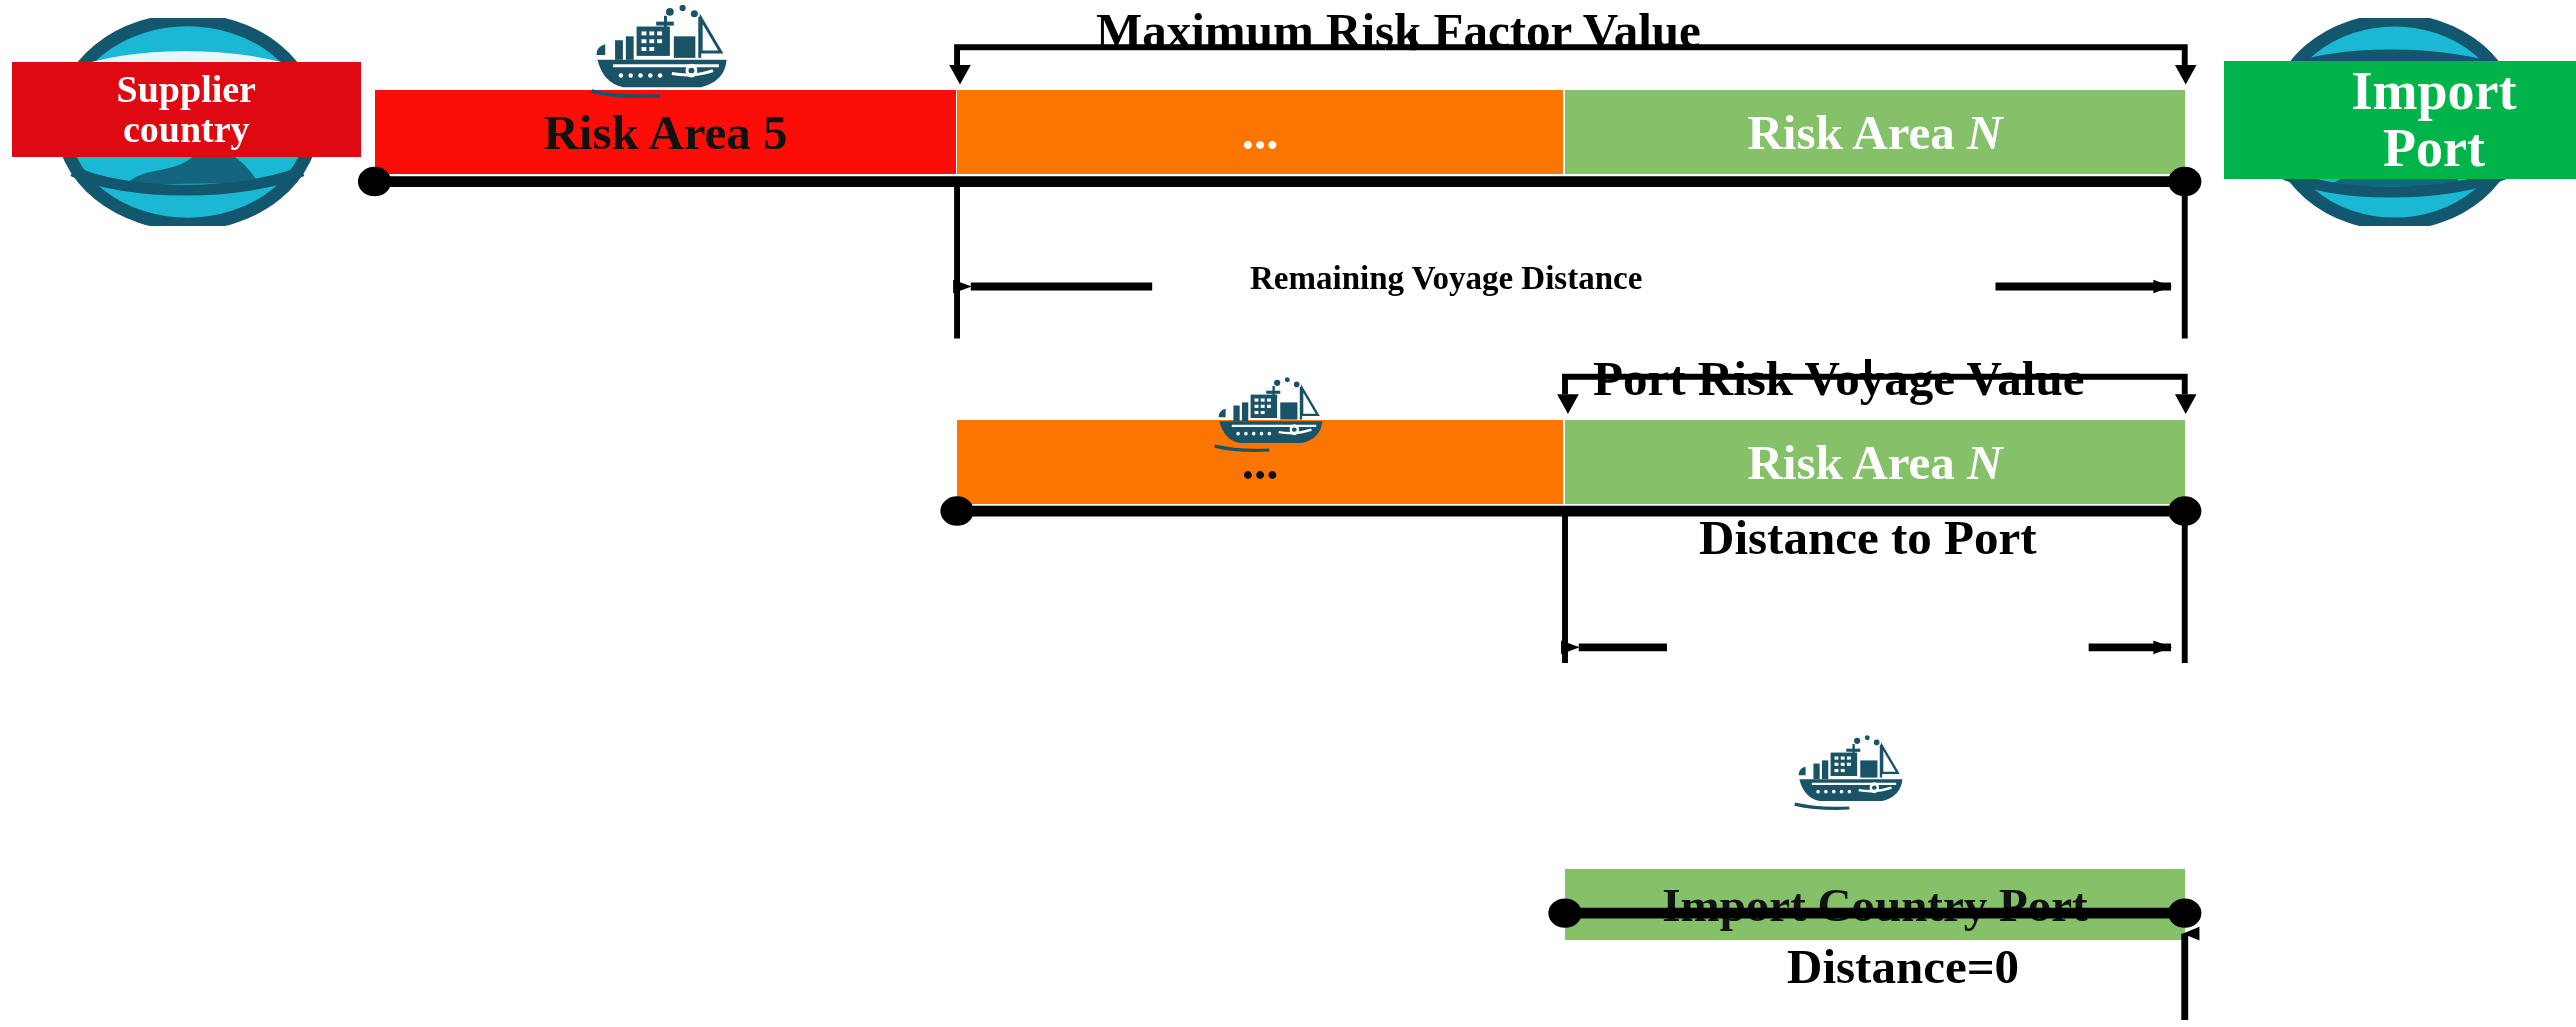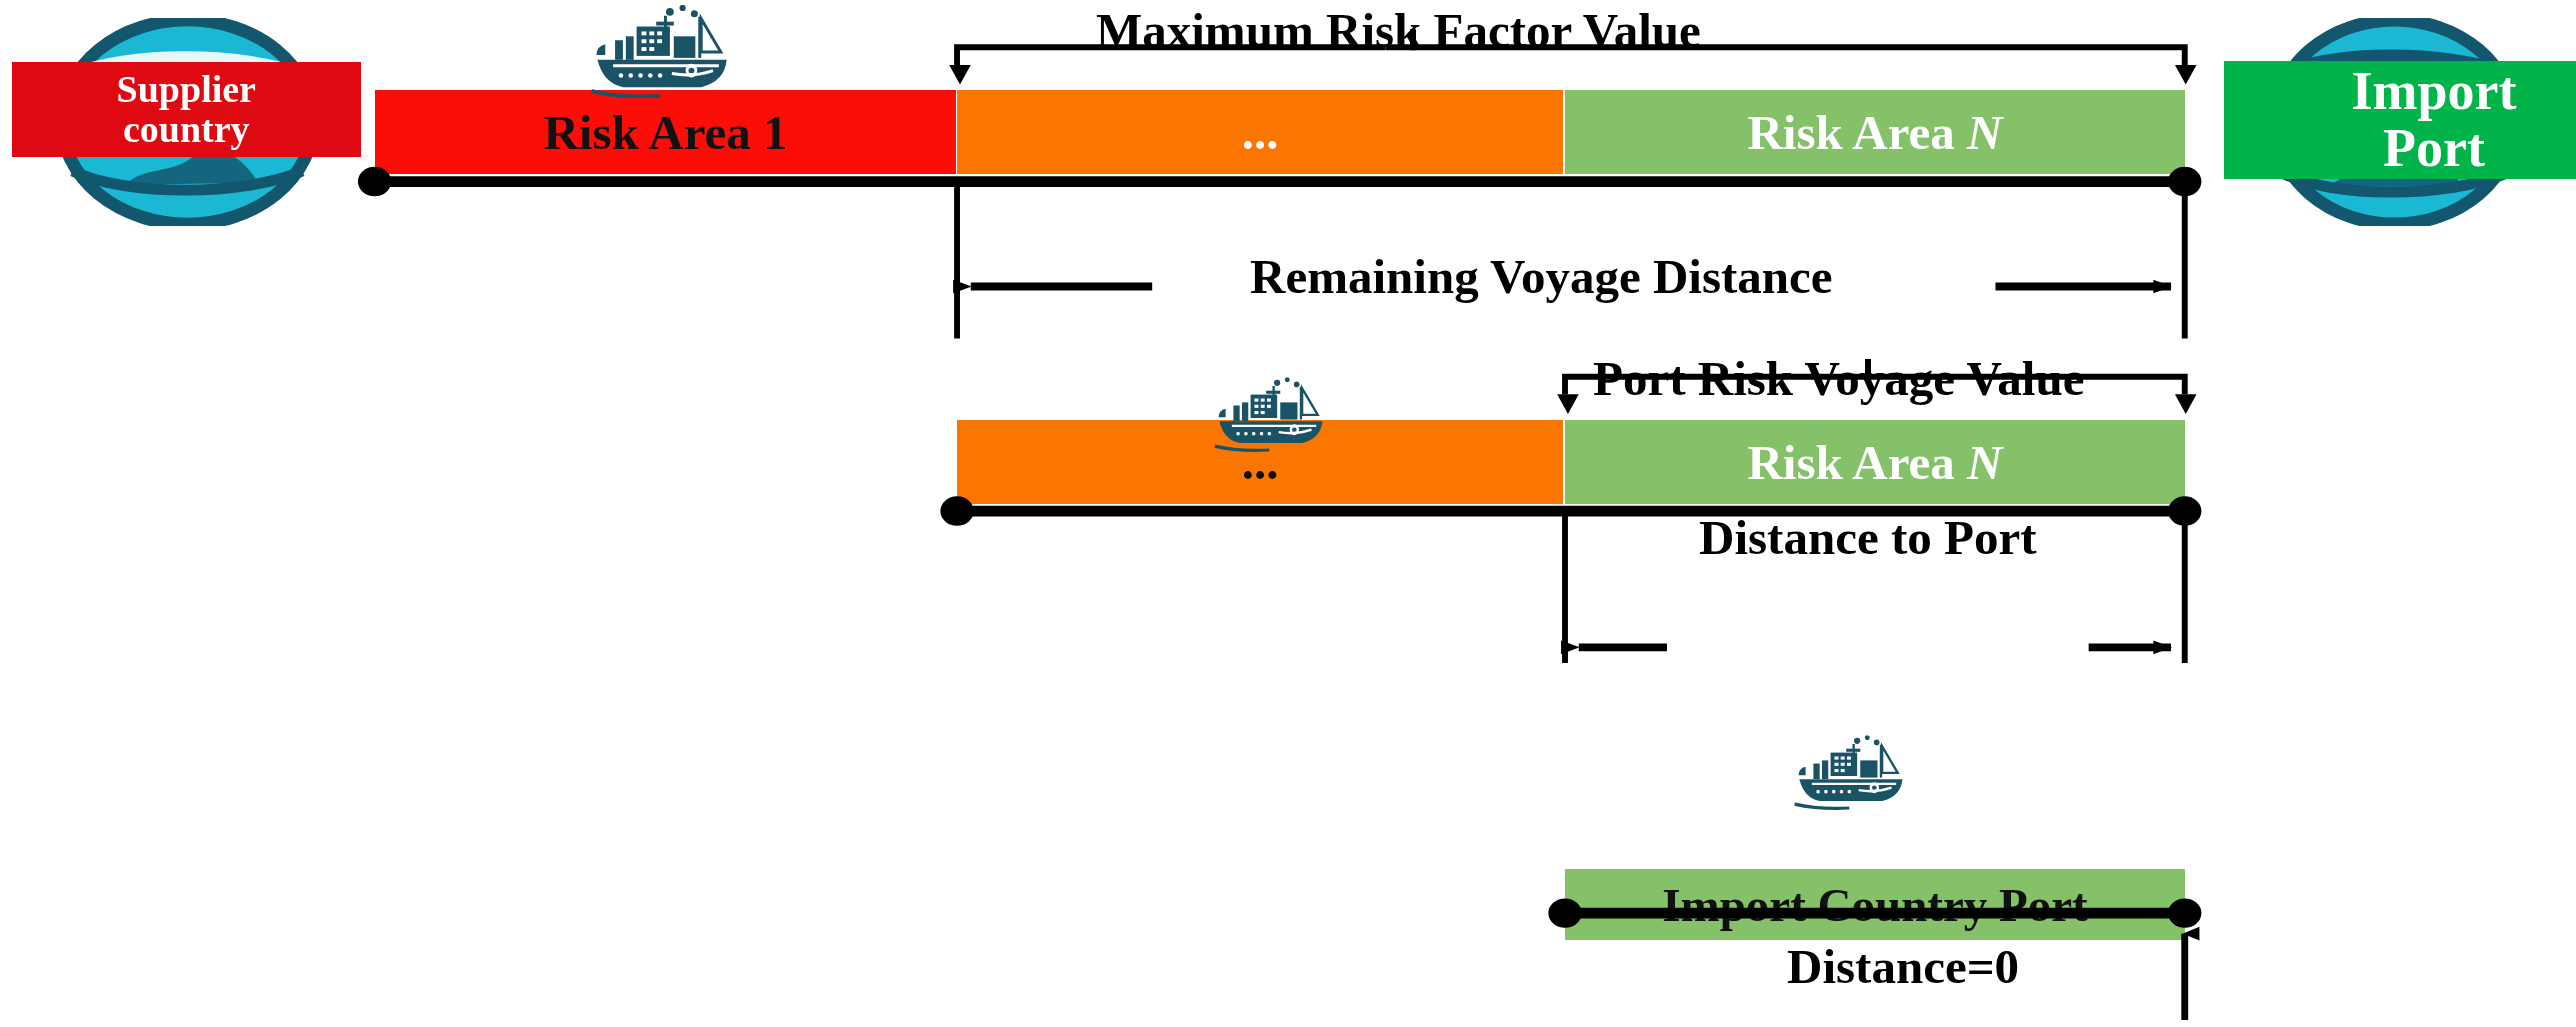--- a/index.html
+++ b/index.html
@@ -50,21 +50,21 @@
   
   .caption{
     position:absolute;
     font-family:"Liberation Serif",serif;
     font-weight:bold;
     color:#000000;
     white-space:nowrap;
     z-index:8;
   }
   #cap-max-risk{left:1096px;top:2px;font-size:49px;}
-  #cap-remaining{left:1250px;top:248px;font-size:49px;}
+  #cap-remaining{left:1250px;top:260px;font-size:33px;}
   #cap-port-risk{left:1593px;top:350px;font-size:49px;}
   #cap-dist-port{left:1699px;top:509px;font-size:49px;}
   #cap-distance0{left:1787px;top:938px;font-size:49px;}
 
   
   #overlay{position:absolute;left:0;top:0;width:2576px;height:1028px;z-index:7;pointer-events:none;}
 
   
   .ship{position:absolute;z-index:9;}
   #ship-1{left:554px;top:4.9px;}
@@ -104,21 +104,21 @@
   </div>
 
   <div class="endbox" id="import-port-box">
     <div>
       <div>Import</div>
       <div>Port</div>
     </div>
   </div>
 
   <div class="bar" id="row1-seg-1">
-    <span class="bar-label">Risk Area 1</span>
+    <span class="bar-label">Risk Area 5</span>
   </div>
   <div class="bar" id="row1-seg-2">
     <span class="bar-label">...</span>
   </div>
   <div class="bar" id="row1-seg-3">
     <span class="bar-label">
       <span>Risk Area <i>N</i></span>
     </span>
   </div>
 

